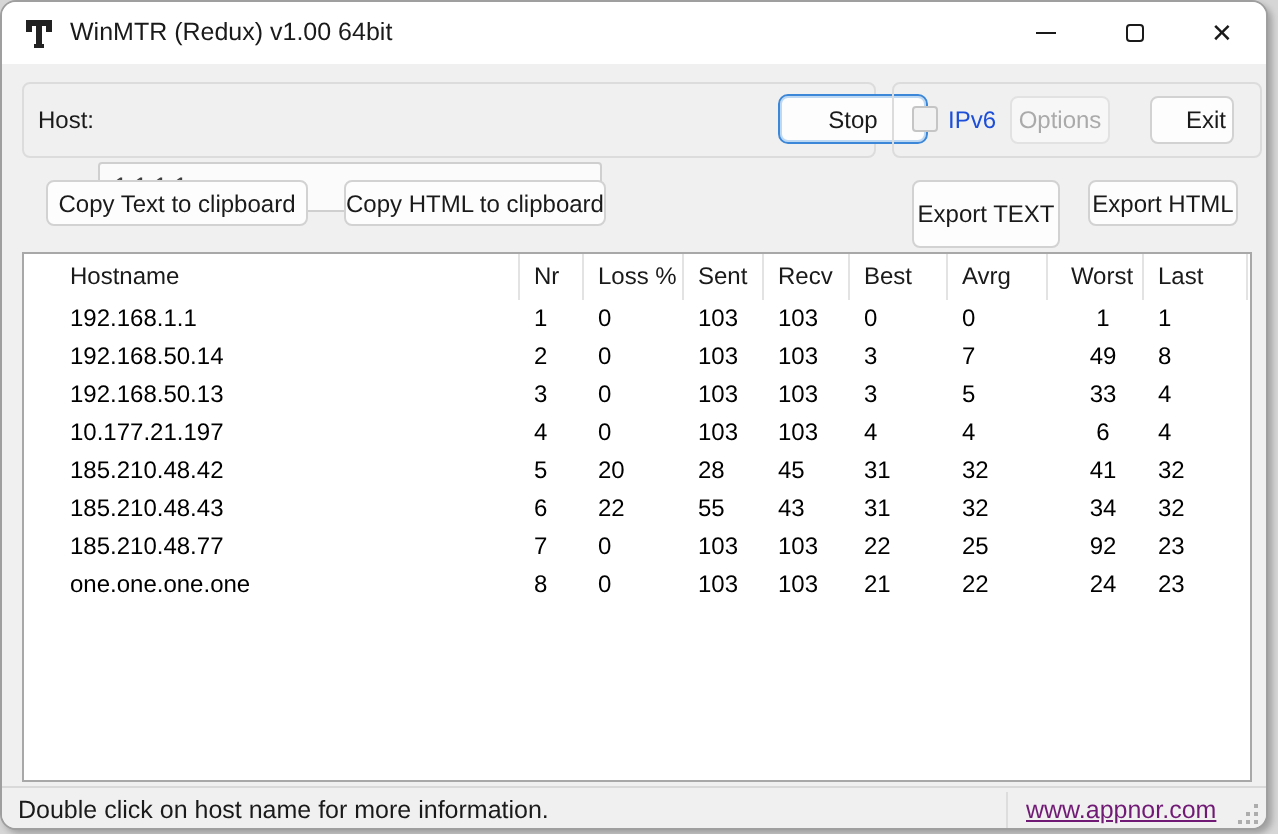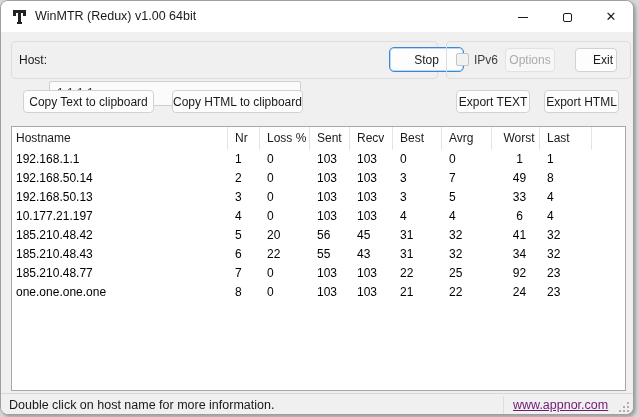--- a/index.html
+++ b/index.html
@@ -47,46 +47,46 @@
   .btn {
     position:absolute; background:#fdfdfd; border:1px solid #d2d2d2; border-radius:4px;
     font-family:"Liberation Sans", sans-serif; font-size:12px; color:#1a1a1a;
     text-align:center; cursor:default;
   }
   .btn-stop { left:358px; top:46px; width:75px; height:25px; border:1px solid #3d87d8; box-shadow:inset 0 0 0 1px #bcd8f3; border-radius:5px;margin-left:30px; }
   .btn-options { left:504px; top:47px; width:50px; height:24px; background:#f7f7f7; border-color:#e2e2e2; color:#aaaaaa; }
   .btn-exit { left:574px; top:47px; width:42px; height:24px;padding-left:14px; }
   .btn-copy-text { left:22px; top:89px; width:131px; height:23px; }
   .btn-copy-html { left:171px; top:89px; width:131px; height:23px; }
-  .btn-export-text { left:455px; top:89px; width:74px; height:23px; }
+  .btn-export-text { left:455px; top:89px; width:74px; height:34px; }
   .btn-export-html { left:543px; top:89px; width:75px; height:23px;text-align:center; }
 
   .checkbox {
     position:absolute; left:455px; top:52px; width:13px; height:13px;
     background:#f2f2f2; border:1px solid #c5c5c5; border-radius:2px;
   }
-  .cb-label { position:absolute; left:473px; top:47px; height:24px; line-height:24px; font-size:12px; color:#404040; }
+  .cb-label { position:absolute; left:473px; top:47px; height:24px; line-height:24px; font-size:12px; color:#1d4ed8; }
 
   
   .listview {
     position:absolute; left:10px; top:125px; width:615px; height:265px;
     background:#ffffff; border:1px solid #a8a8a8; overflow:hidden;
   }
   .lv-header { display:flex; height:23px; background:#ffffff; }
   .hcell {
     flex:none; font-size:12px; color:#1a1a1a; line-height:22px;
     padding-left:7px; border-right:1px solid #e3e3e3; overflow:hidden; white-space:nowrap;
   }
   .lv-rows {}
   .lv-row { display:flex; height:19px; }
   .cell {
     flex:none; font-size:12px; color:#000; line-height:19px;
     padding-left:7px; overflow:hidden; white-space:nowrap;
   }
-  .c0 { width:216px; padding-left:4px; }
+  .c0 { width:248px; padding-left:23px; }
   .c1 { width:32px; }
   .c2 { width:50px; }
   .c3 { width:40px; }
   .c4 { width:43px; }
   .c5 { width:49px; }
   .c6 { width:50px; }
   .c7 { width:48px;text-align:center; }
   .c8 { width:52px; }
 
   
@@ -195,21 +195,21 @@
           <div class="cell c4">103</div>
           <div class="cell c5">4</div>
           <div class="cell c6">4</div>
           <div class="cell c7">6</div>
           <div class="cell c8">4</div>
         </div>
         <div class="lv-row">
           <div class="cell c0">185.210.48.42</div>
           <div class="cell c1">5</div>
           <div class="cell c2">20</div>
-          <div class="cell c3">56</div>
+          <div class="cell c3">28</div>
           <div class="cell c4">45</div>
           <div class="cell c5">31</div>
           <div class="cell c6">32</div>
           <div class="cell c7">41</div>
           <div class="cell c8">32</div>
         </div>
         <div class="lv-row">
           <div class="cell c0">185.210.48.43</div>
           <div class="cell c1">6</div>
           <div class="cell c2">22</div>

